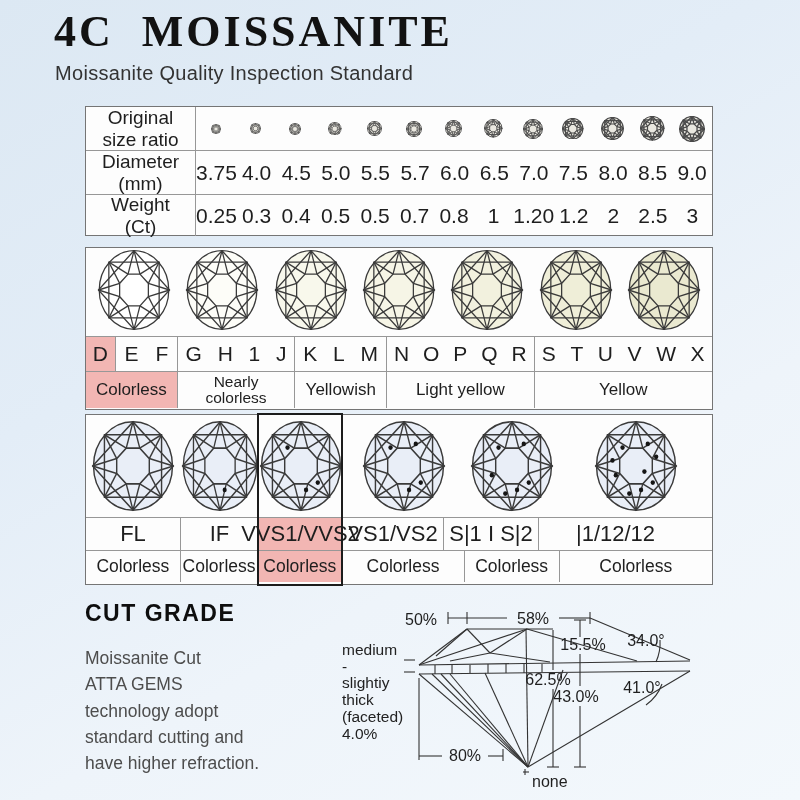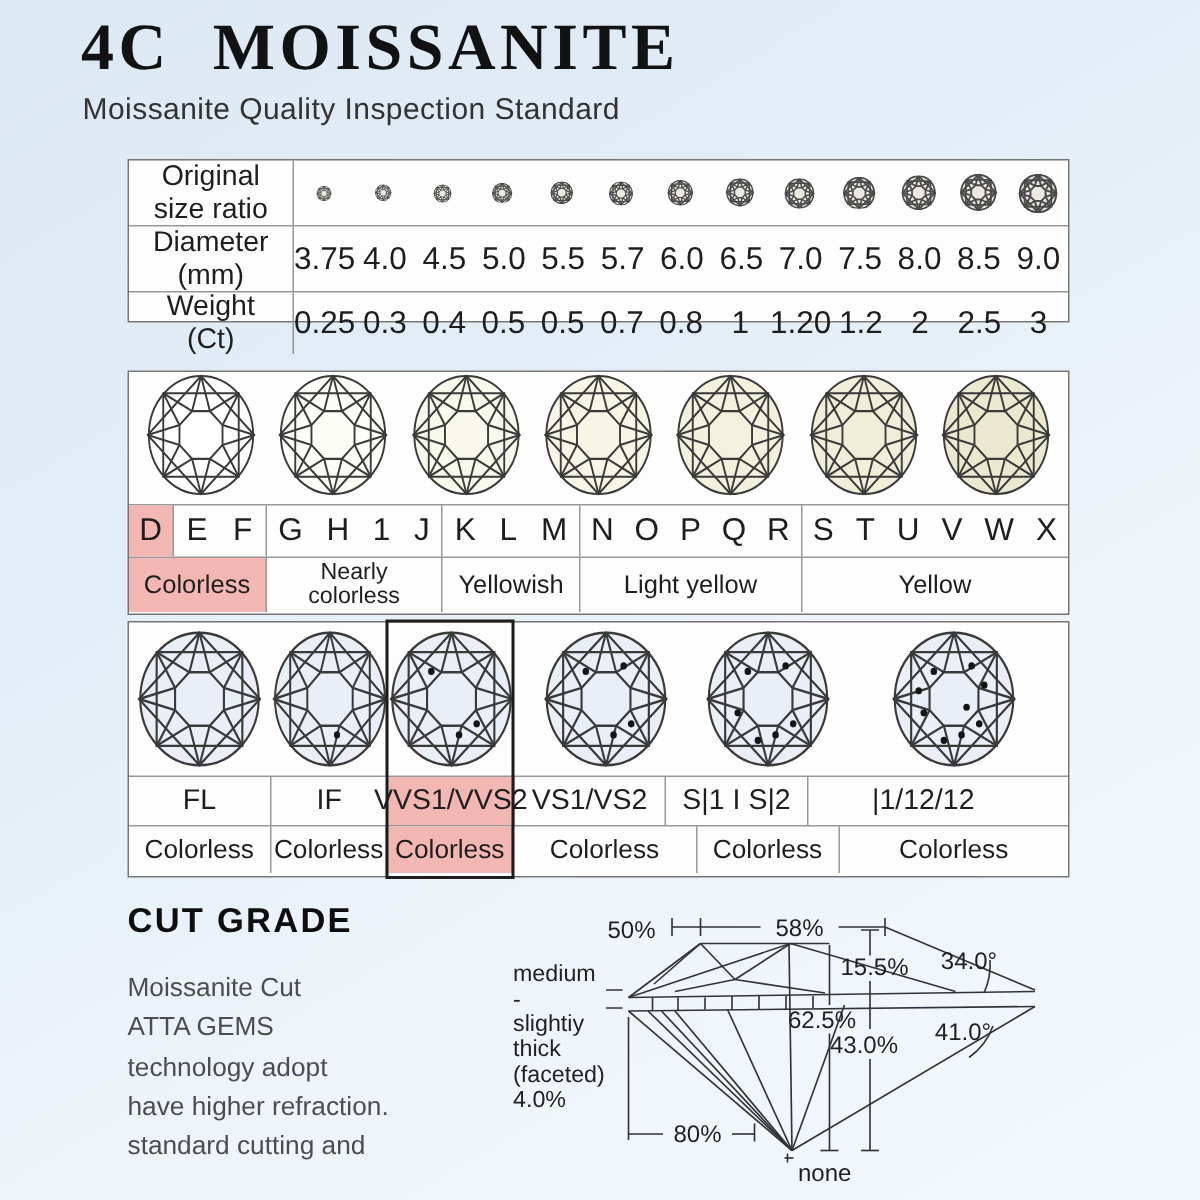--- a/index.html
+++ b/index.html
@@ -3,34 +3,34 @@
 <meta charset="utf-8">
 <style>
   html,body{margin:0;padding:0;background:#cfd8e2;}
   .canvas{position:relative;width:800px;height:800px;overflow:hidden;
     background:linear-gradient(150deg,#dce8f3 0%,#e3edf7 35%,#eef4fa 65%,#f3f8fc 100%);
     font-family:"Liberation Sans",sans-serif;color:#1e1e1e;}
   .title{position:absolute;left:54px;top:6px;font-family:"Liberation Serif","DejaVu Serif",serif;
     font-size:44px;letter-spacing:3px;color:#121212;white-space:pre;font-weight:bold;}
   .subtitle{position:absolute;left:55px;top:62px;font-size:20px;color:#333;letter-spacing:.3px;}
   .tbl{position:absolute;left:85px;width:628px;background:#fdfdfd;border:1px solid #757575;box-sizing:border-box;}
-  .t1{top:106px;height:109px;}
+  .t1{top:106px;height:130px;}
   .t2{top:247px;height:163px;}
   .t3{top:414px;height:171px;}
   .row{display:flex;box-sizing:border-box;}
   .bb{border-bottom:1px solid #979797;}
   .t1label{width:110px;border-right:1px solid #979797;display:flex;flex-direction:column;justify-content:center;
     align-items:center;font-size:19px;line-height:1.12;box-sizing:border-box;text-align:center;}
   .t1vals{flex:1;display:flex;align-items:center;}
   .cell{flex:1;display:flex;justify-content:center;align-items:center;font-size:21px;}
   .gemrow{display:flex;justify-content:space-around;align-items:center;width:100%;height:100%;padding:0 4px;box-sizing:border-box;}
   .lcell{display:flex;justify-content:space-around;align-items:center;font-size:21px;box-sizing:border-box;}
   .bR{border-right:1px solid #979797;}
   .ccell{display:flex;justify-content:center;align-items:center;text-align:center;font-size:17px;line-height:1.05;box-sizing:border-box;}
-  .gcell{display:flex;justify-content:center;align-items:center;font-size:19px;box-sizing:border-box;}
+  .gcell{display:flex;justify-content:center;align-items:center;font-size:22px;box-sizing:border-box;}
   .colcell{display:flex;justify-content:center;align-items:center;font-size:17.5px;box-sizing:border-box;}
   .hl{background:#f2b6b3;}
   .vvs-frame{position:absolute;left:257px;top:413px;width:86px;height:173px;border:2.5px solid #1c1c1c;box-sizing:border-box;pointer-events:none;}
   .cut-heading{position:absolute;left:85px;top:600px;font-size:23px;font-weight:bold;letter-spacing:1.5px;color:#0e0e0e;}
   .cut-paragraph{position:absolute;left:85px;top:645px;font-size:17.5px;color:#4d4d4d;line-height:1.5;}
   .diagram{position:absolute;left:340px;top:590px;width:455px;height:210px;}
   .diagram svg{position:absolute;left:0;top:0;}
   .girdle-text{position:absolute;left:2px;top:52px;font-size:15.5px;line-height:1.08;color:#222;}
   svg text{font-family:"Liberation Sans",sans-serif;font-size:16px;fill:#1f1f1f;stroke:none;}
 </style>
@@ -849,22 +849,22 @@
         <div class="colcell" style="width: 153px;">Colorless</div>
       </div>
   </div>
   <div class="vvs-frame"></div>
 
   <div class="cut-heading">CUT GRADE</div>
   <div class="cut-paragraph" id="cut-paragraph">
       <div>Moissanite Cut</div>
       <div>ATTA GEMS</div>
       <div>technology adopt</div>
+      <div>standard cutting and</div>
       <div>have higher refraction.</div>
-      <div>standard cutting and</div>
     </div>
 
   <div class="diagram">
     <svg width="455" height="210" viewBox="0 0 455 210">
       <g fill="none" stroke="#333" stroke-width="1.1">
 
         <line x1="108" y1="22" x2="108" y2="34"></line>
           <line x1="127" y1="22" x2="127" y2="34"></line>
           <line x1="250" y1="22" x2="250" y2="34"></line>
         <line x1="108" y1="28" x2="167" y2="28"></line>

